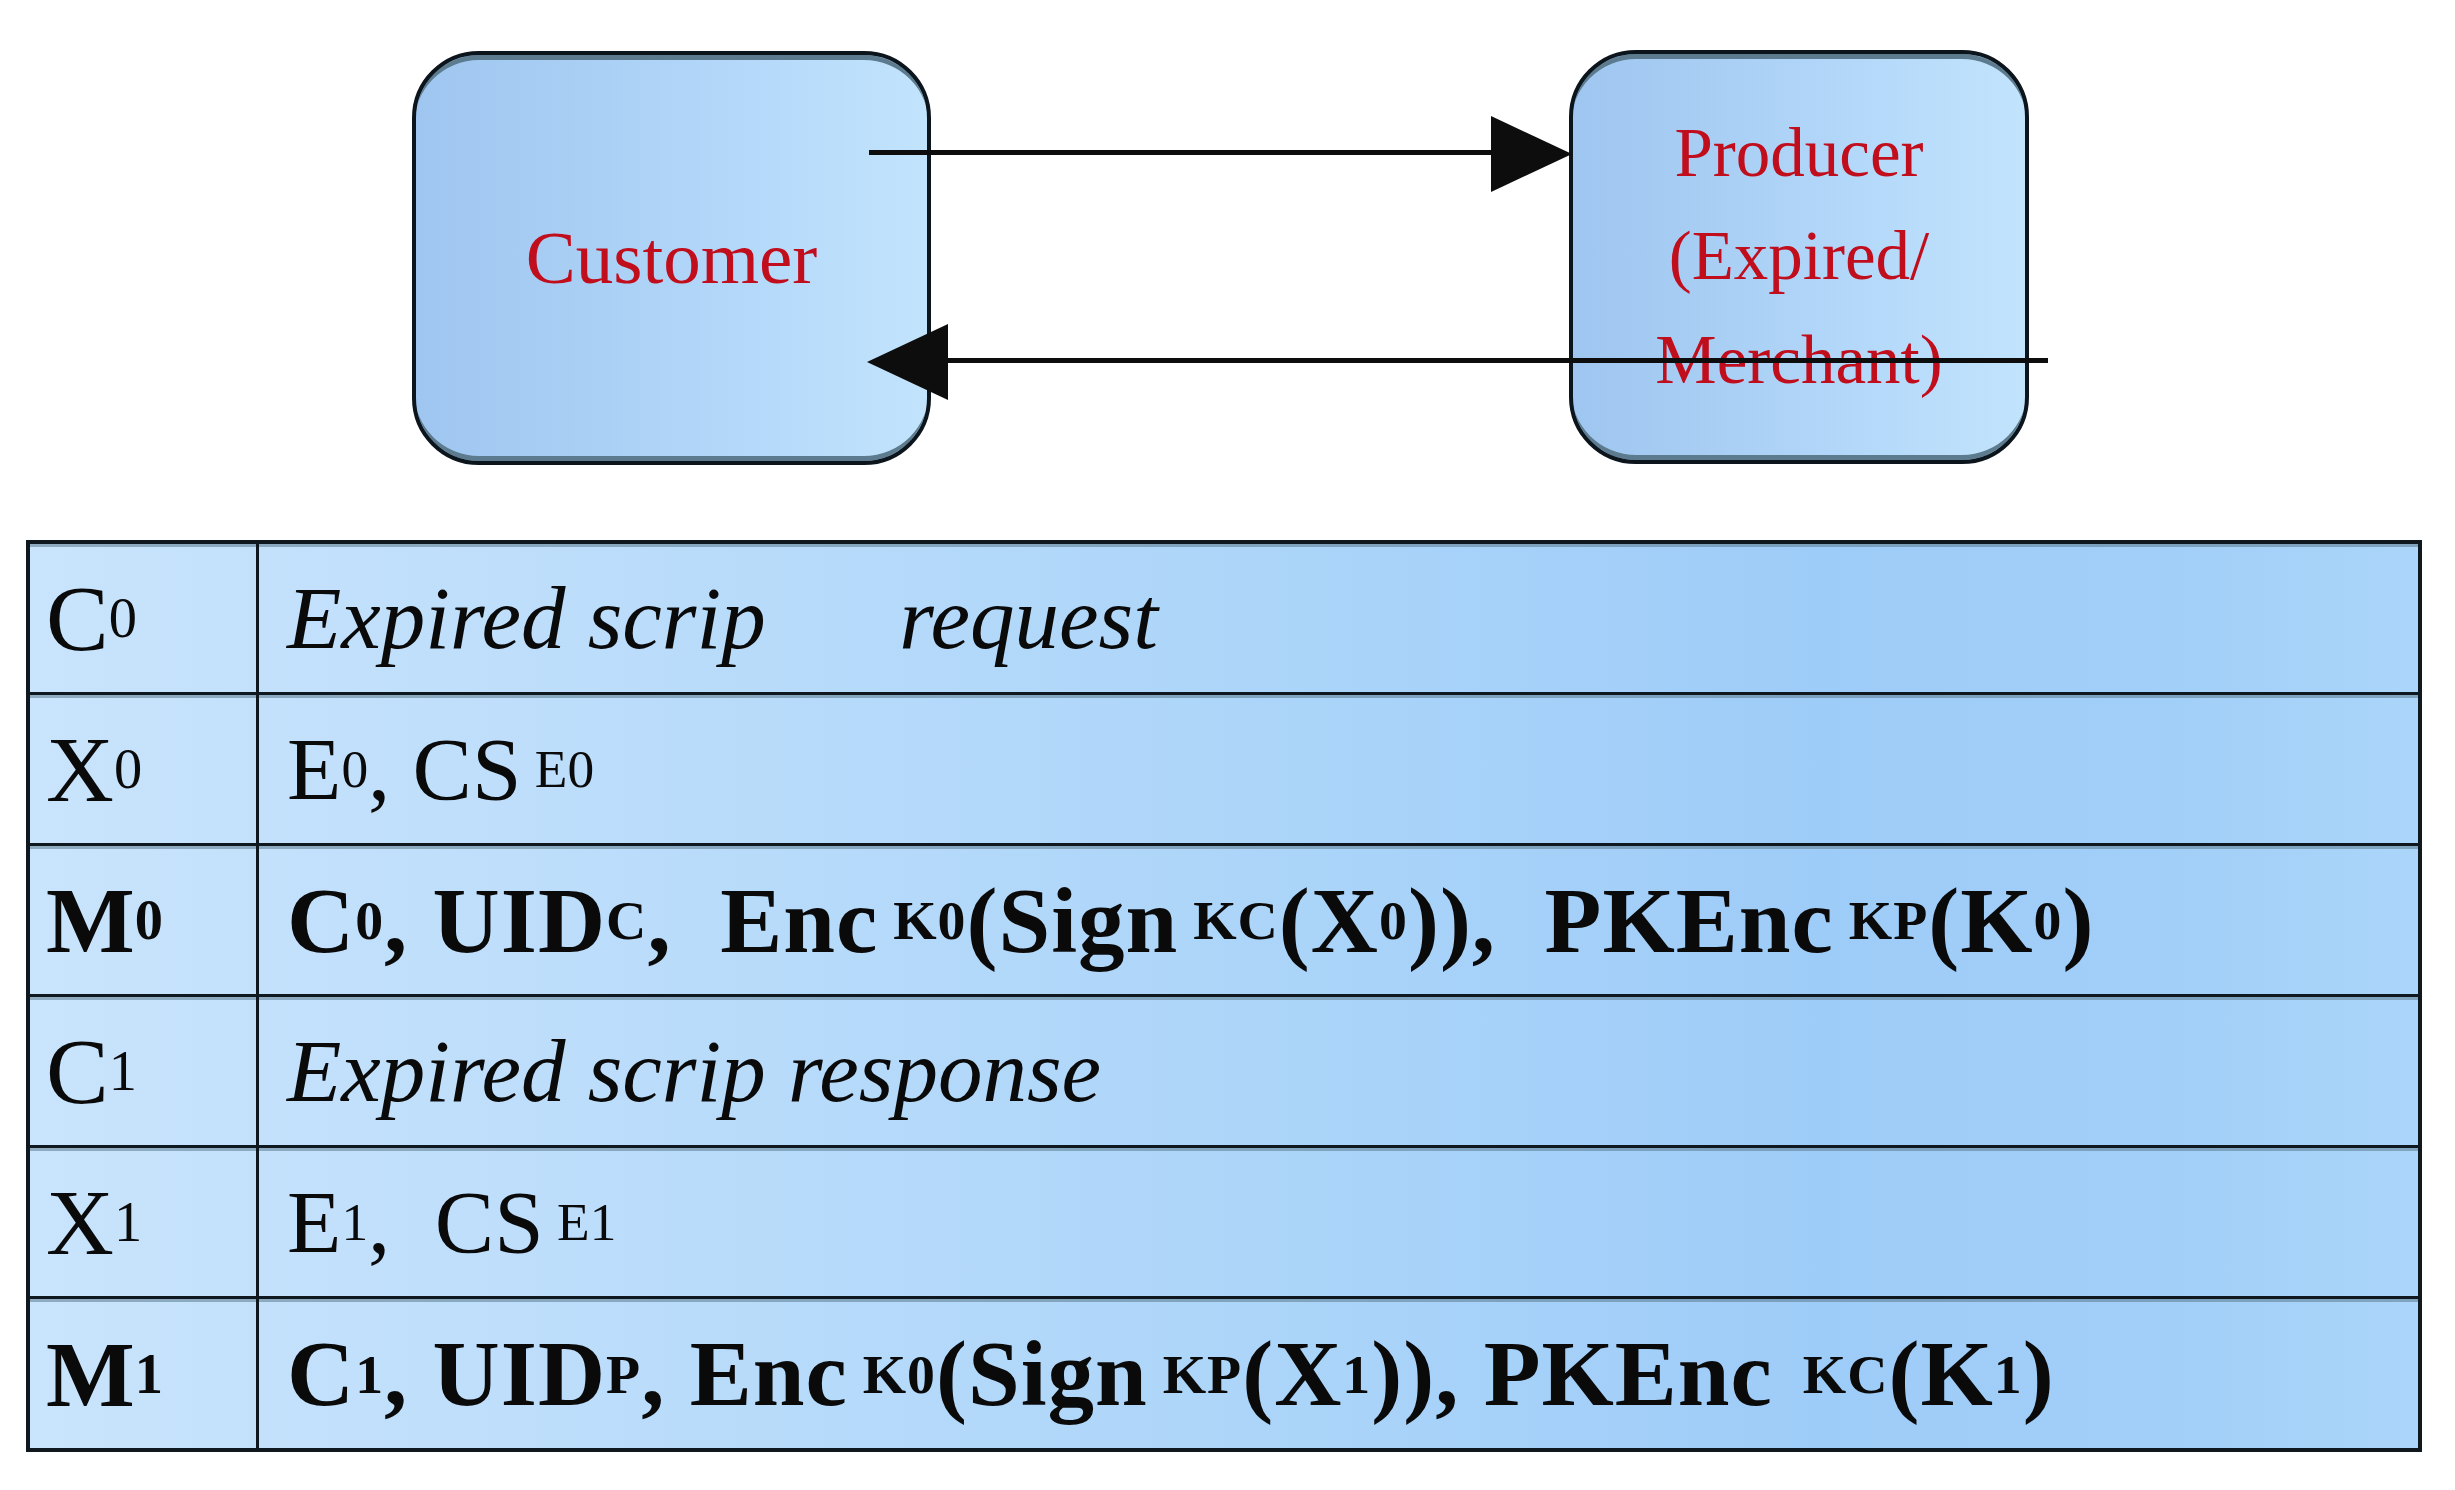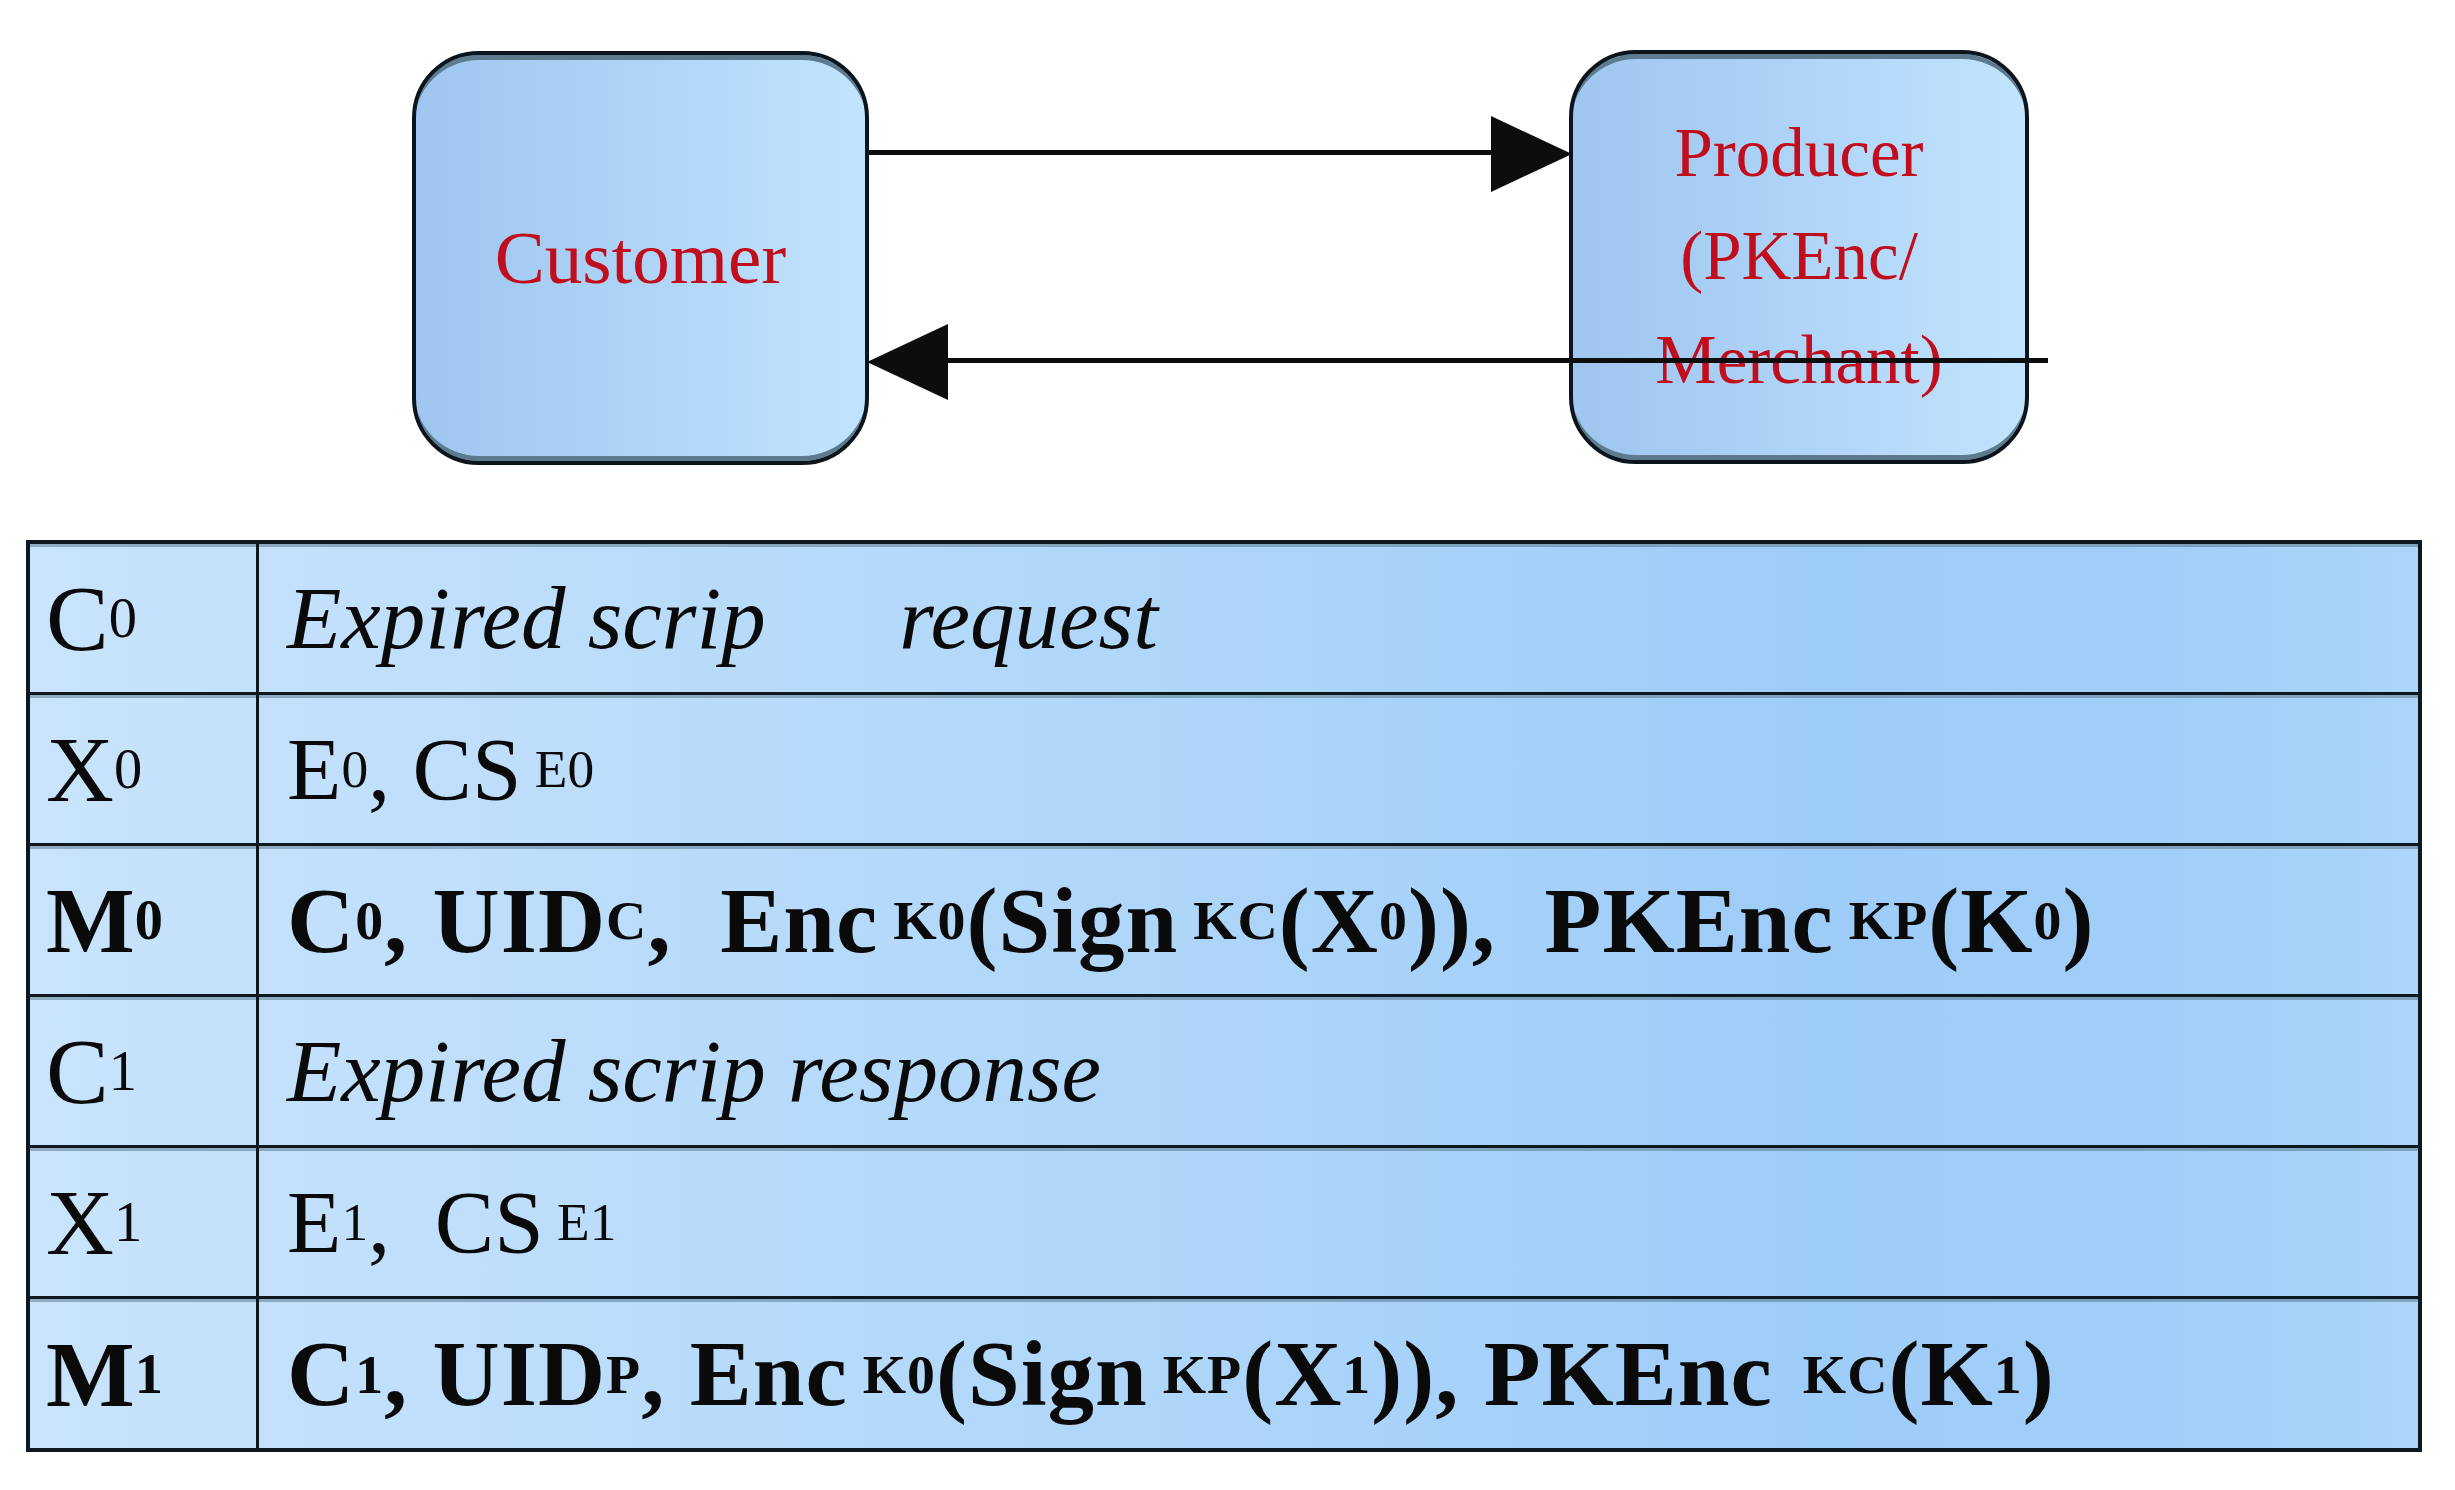--- a/index.html
+++ b/index.html
@@ -20,21 +20,21 @@
     border-radius: 67px;
     background: linear-gradient(90deg, #9fc6f0 0%, #a8cef4 30%, #b2d7f9 60%, #bcdffb 85%, #c2e3fc 100%);
     box-shadow: inset 0 7px 0 -2px #5d7b8e, inset 0 -7px 0 -2px #5d7b8e;
     display: flex;
     align-items: center;
     justify-content: center;
     text-align: center;
     color: #c00e1d;
     box-sizing: border-box;
   }
-  .customer-box { left: 412px; top: 51px; width: 457px; height: 414px; font-size: 75px; }
+  .customer-box { left: 412px; top: 51px; width: 519px; height: 414px; font-size: 75px; }
   .producer-box { left: 1569px; top: 50px; width: 460px; height: 414px; font-size: 69px; line-height: 1.5; }
 
   
   .arrow-line { position: absolute; height: 5px; background: #0d0d0d; }
   .arrow-line.m0 { left: 869px; top: 150px; width: 630px; }
   .arrow-line.m1 { left: 941px; top: 358px; width: 1107px; }
   .arrowhead { position: absolute; width: 0; height: 0; }
   .arrowhead.right {
     left: 1491px; top: 116px;
     border-left: 81px solid #0d0d0d;
@@ -106,21 +106,21 @@
 </head>
 <body>
 
 <div class="canvas">
 
   <div class="entity-box customer-box">
     <span class="entity-label">Customer</span>
   </div>
 
   <div class="entity-box producer-box">
-    <span class="entity-label"><span>Producer</span><br><span>(PKEnc/</span><br><span>Merchant)</span></span>
+    <span class="entity-label"><span>Producer</span><br><span>(Expired/</span><br><span>Merchant)</span></span>
   </div>
 
   <div class="arrow-line m0"></div>
   <div class="arrowhead right"></div>
 
   <div class="arrow-line m1"></div>
   <div class="arrowhead left"></div>
 
   <div class="msg-table">
   <div class="trow key-normal val-italic">

